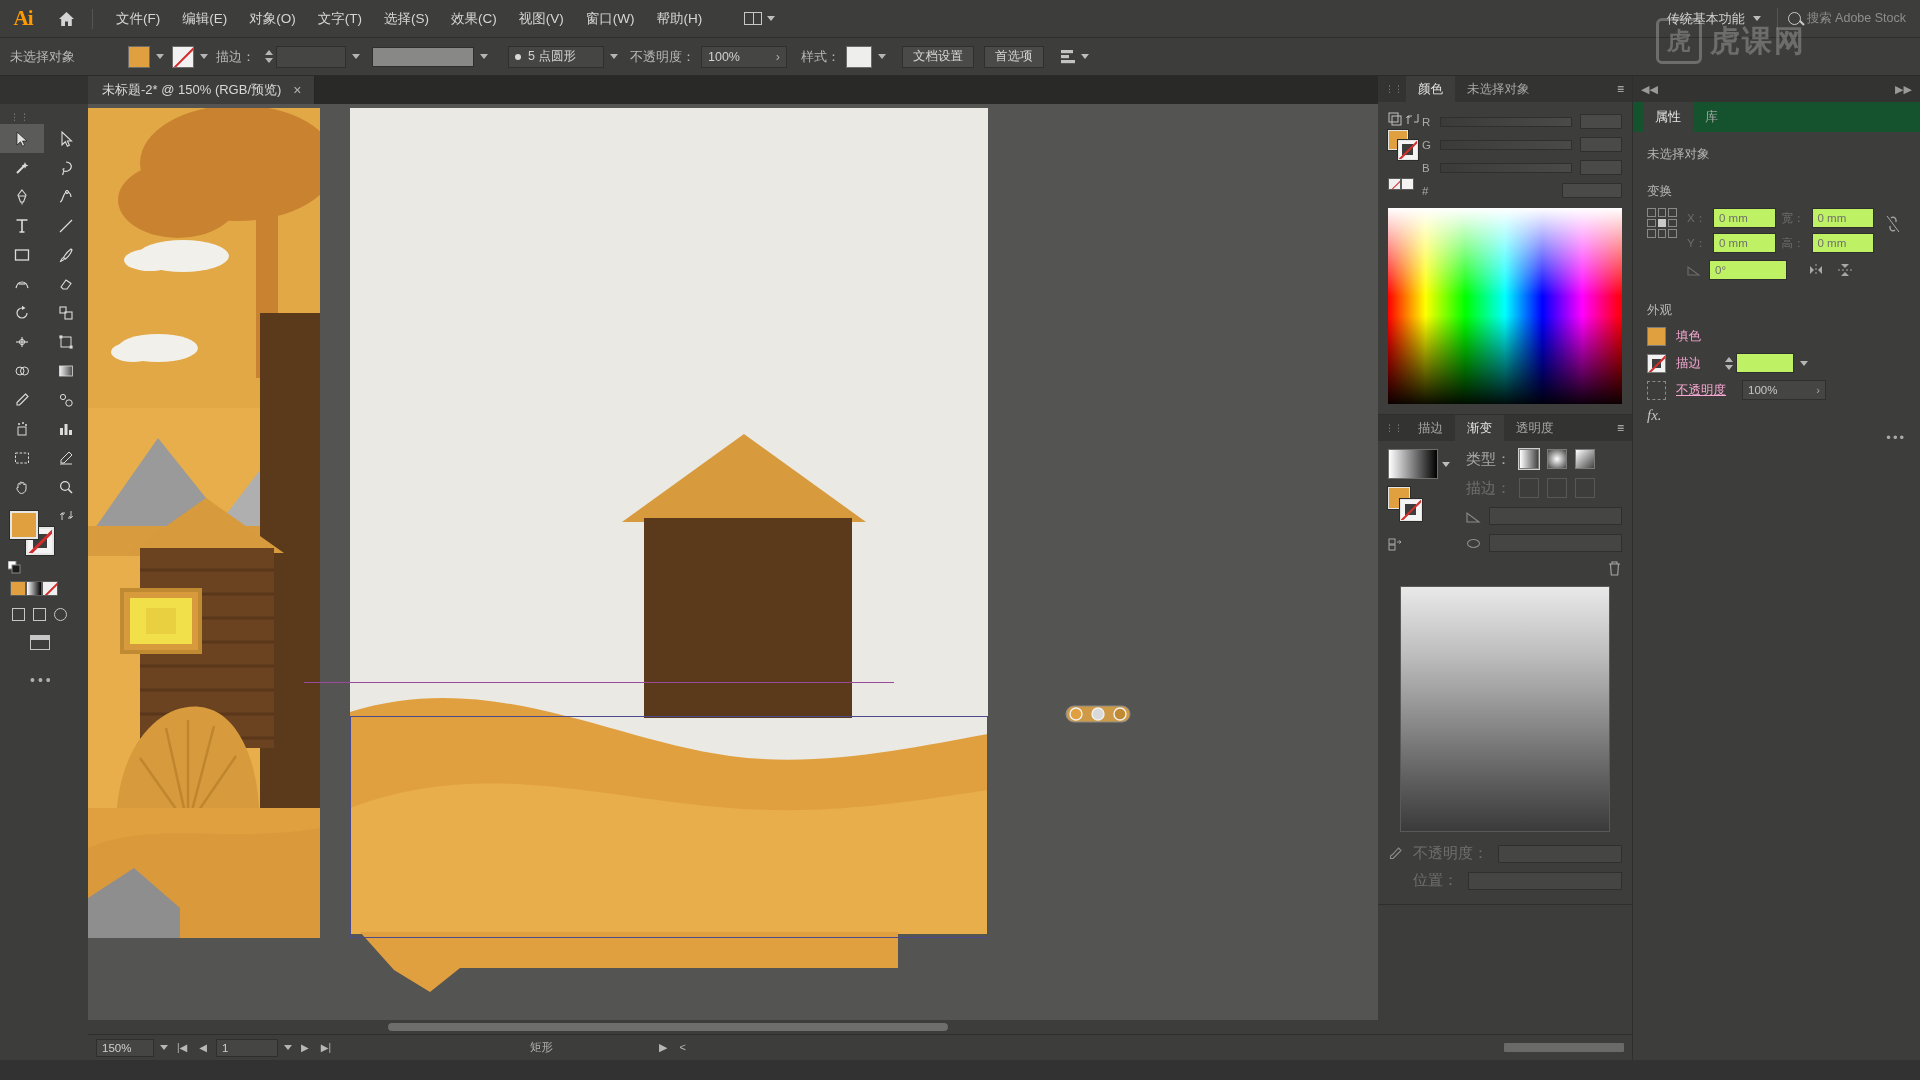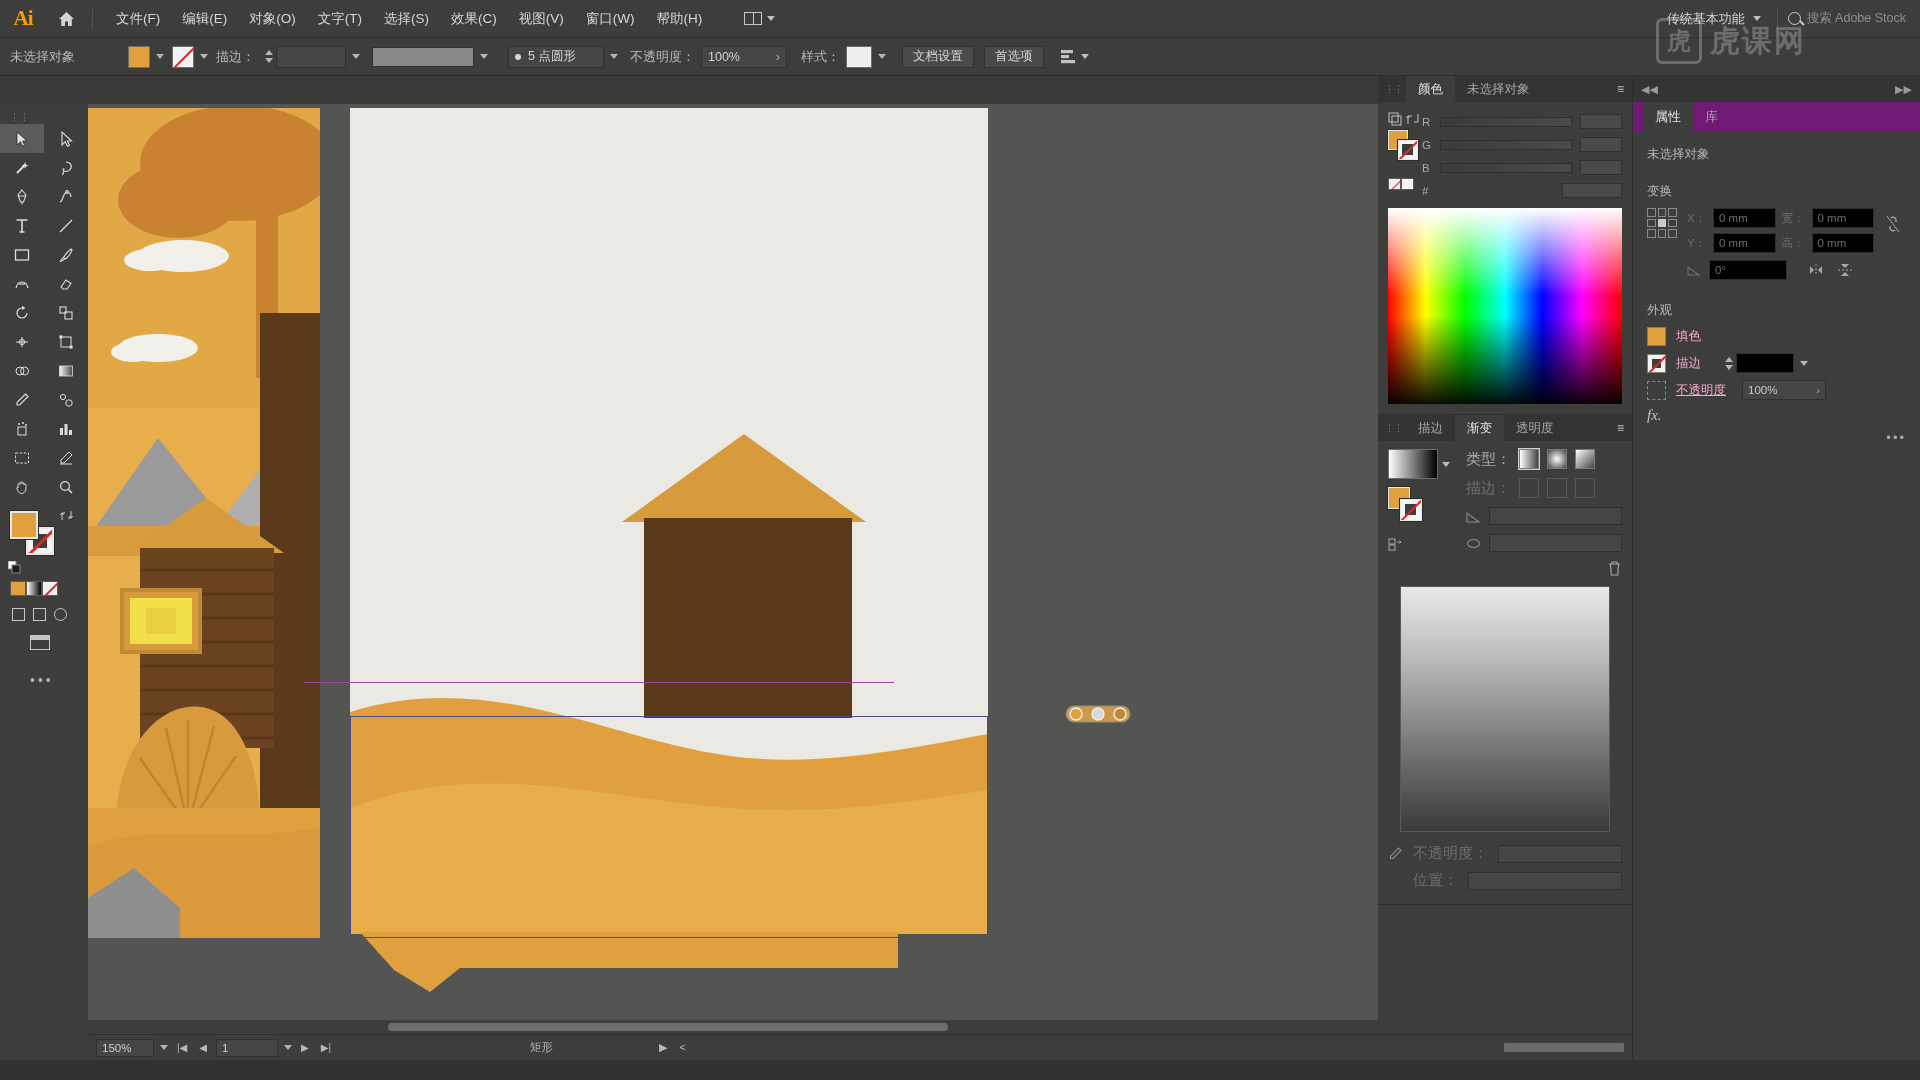--- a/index.html
+++ b/index.html
@@ -247,28 +247,28 @@
     background: linear-gradient(to bottom, #e9e9e9 0%, #bdbdbd 28%, #6b6b6b 72%, #3a3a3a 100%);
   }
 
   
   .props {
     position: absolute; top: 76px; right: 0; width: 288px; bottom: 0; background: #3d3d3b;
     border-left: 1px solid #2e2e2c;
   }
   .props-head { height: 26px; display:flex; align-items:center; justify-content:space-between;
                 padding: 0 8px; background: #333331; color:#9a9a98; font-size: 11px; }
-  .pr-tabs { display:flex; align-items:flex-end; height: 30px; background:#701a75; padding-left: 10px; }
+  .pr-tabs { display:flex; align-items:flex-end; height: 30px; background:#14532d; padding-left: 10px; }
   .pr-tab { padding: 0 12px; height: 30px; line-height: 30px; font-size: 13px; color:#a6a6a4; }
   .pr-tab.active { background:#3d3d3b; color:#e6e6e4; }
   .pr-sect { padding: 10px 14px 0 14px; }
   .pr-title { color: #b6b6b4; font-size: 12.5px; margin-bottom: 8px; }
   .pr-dim { color: #6e6e6c; }
   .pr-field {
-    height: 20px; background: #000000; border: 1px solid #2f2f2d; color: #6f6f6d; font-size: 11.5px;
+    height: 20px; background: #bef264; border: 1px solid #2f2f2d; color: #6f6f6d; font-size: 11.5px;
     display:flex; align-items:center; padding: 0 5px;
   }
   .ref-pt { width: 30px; height: 30px; display: grid; grid-template-columns: repeat(3,1fr); gap: 2px; }
   .ref-pt i { background: transparent; border: 1px solid #8a8a88; display:block; }
   .ref-pt i.on { background: #c9c9c7; border-color: #c9c9c7; }
   .ap-row { display:flex; align-items:center; gap: 10px; margin-bottom: 7px; }
   .ap-sw { width: 19px; height: 19px; border: 1px solid #7c7c7a; }
   .ap-sw.fill { background: #E0A040; }
   .ap-sw.stroke { background: #f2f2f2; position: relative; overflow:hidden; }
   .ap-sw.stroke::before { content:''; position:absolute; left:4px; top:4px; width:9px; height:9px; background:#3d3d3b; }
@@ -403,20 +403,27 @@
     <div style="margin-left:16px;display:flex;align-items:center;gap:4px">
       <svg width="17" height="15" viewBox="0 0 17 15">
         <rect x="1" y="1" width="12" height="3.2" fill="#c2c2c2"></rect>
         <rect x="1" y="6" width="8" height="3.2" fill="#c2c2c2"></rect>
         <rect x="1" y="11" width="14" height="3.2" fill="#c2c2c2"></rect>
       </svg>
       <div class="caret"></div>
     </div>
   </div>
 
+  <div class="tabbar">
+    <div class="canvas-rail-l"></div>
+    <div class="doc-tab">
+      <span>未标题-2* @ 150% (RGB/预览)</span>
+      <span class="tab-close">×</span>
+    </div>
+  </div>
 
   <div class="toolbar">
     <div class="tb-grip">⋮⋮</div>
     <div class="tool-grid">
 
       <div class="tool sel">
         <svg width="14" height="16" viewBox="0 0 14 16">
             <path d="M2 1 L2 14 L5.5 10.8 L7.6 15.2 L9.6 14.2 L7.6 10 L12 10 Z" fill="#e2e2e2" stroke="#1a1a1a" stroke-width="0.7"></path>
           </svg>
       </div>

